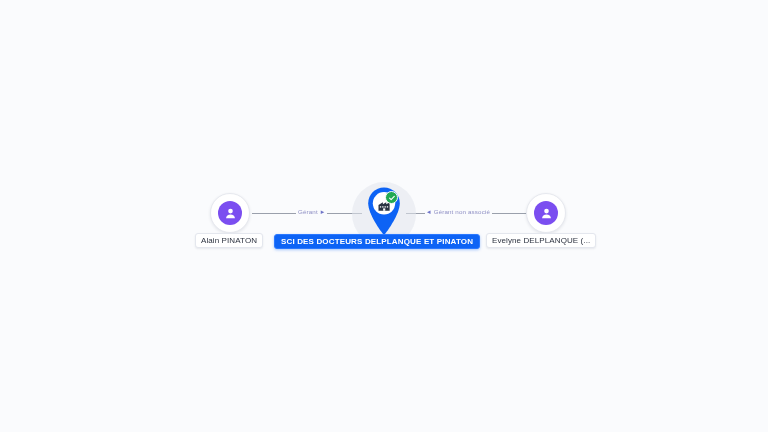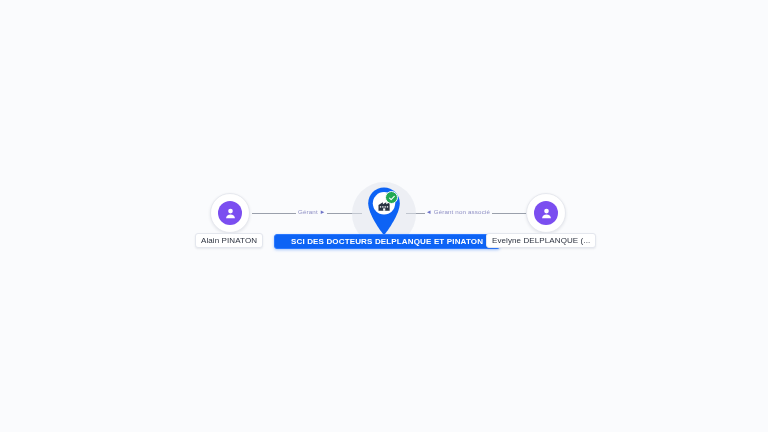--- a/index.html
+++ b/index.html
@@ -171,21 +171,21 @@
 
   
   .company-chip {
     position: absolute;
     left: 274px;
     top: 234px;
     height: 15px;
     display: flex;
     align-items: center;
     justify-content: center;
-    padding: 0 16px;
+    padding: 0 6px;
     border-radius: 3px;
     background: #0d63f5;
     border: 1px solid #2a78ff;
     box-shadow: 0 1px 3px rgba(13, 99, 245, .35);
     font-size: 8px;
     font-weight: 700;
     color: #ffffff;
     letter-spacing: .15px;
     white-space: nowrap;
     box-sizing: border-box;

